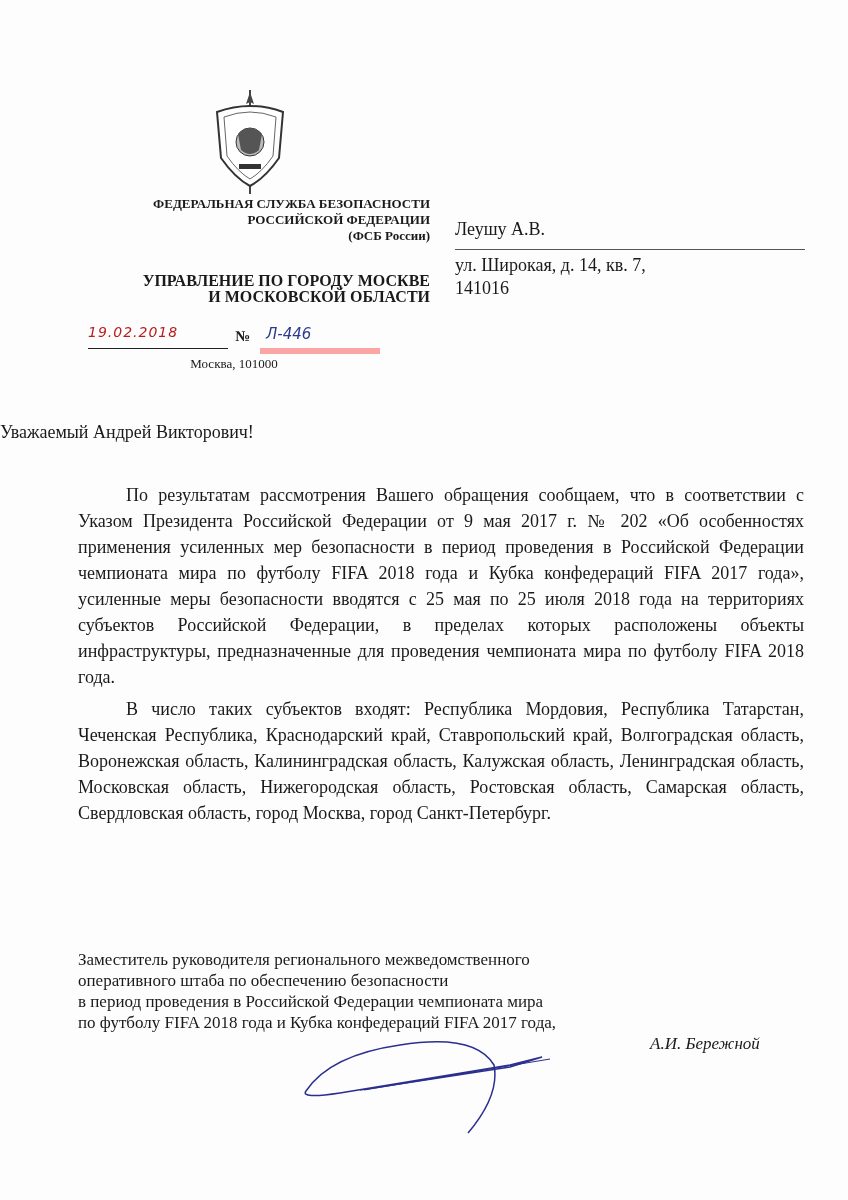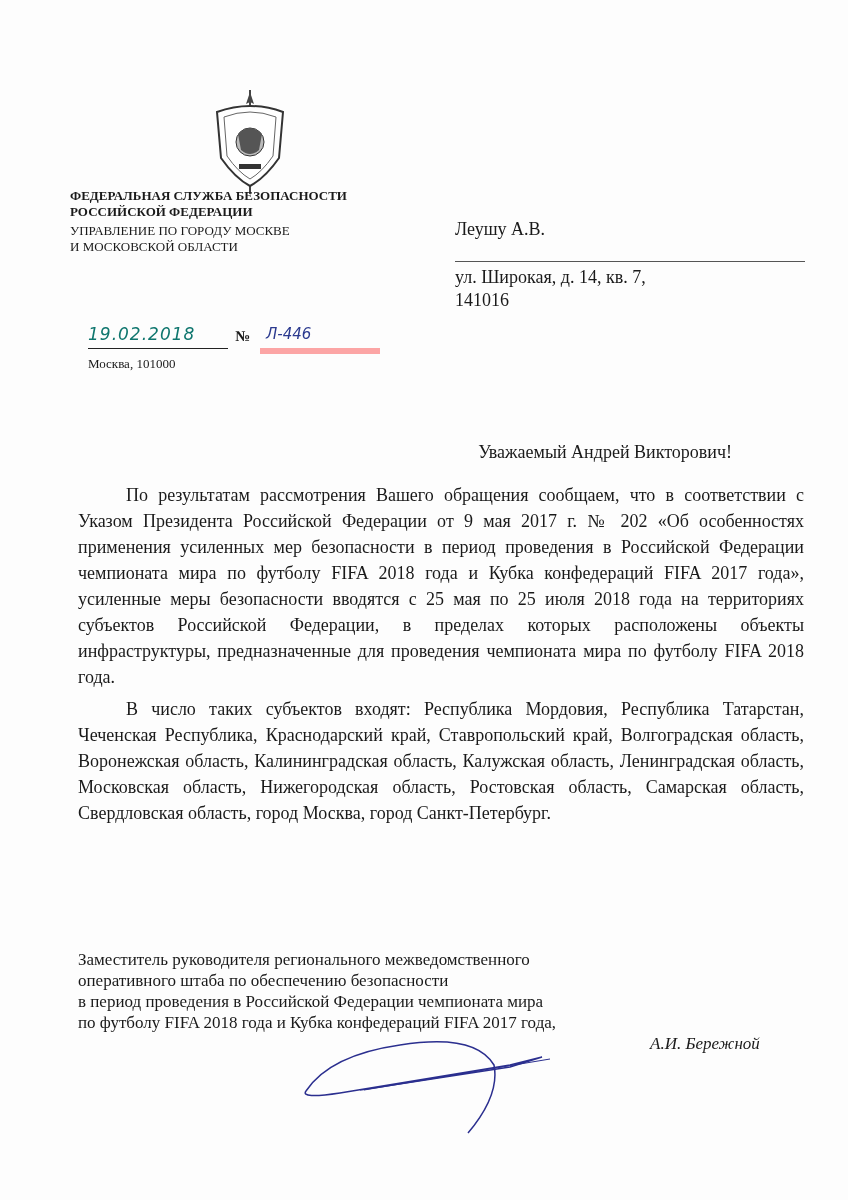--- a/index.html
+++ b/index.html
@@ -2,33 +2,33 @@
 <html><head>
   <meta charset="utf-8">
   <style>
     html, body { margin: 0; padding: 0; }
     body {
       width: 848px; height: 1200px; background: #fdfdfd; position: relative; overflow: hidden;
       font-family: "Liberation Serif", "DejaVu Serif", serif; color: #1a1a1a;
     }
     .abs { position: absolute; }
     .emblem { left: 205px; top: 90px; width: 90px; height: 105px; }
-    .org { left: 70px; top: 188px; width: 360px; text-align: left; }
+    .org { left: 70px; top: 196px; width: 360px; text-align: right; }
     .org .bold { font-weight: bold; font-size: 13px; line-height: 16px; }
-    .org .dept { font-size: 13px; line-height: 16px; margin-top: 3px; }
+    .org .dept { font-size: 16px; line-height: 16px; margin-top: 29px; font-weight: bold; }
     .dateline { left: 88px; top: 326px; width: 292px; height: 24px; }
     .date-field { position: absolute; left: 0; top: 0; width: 140px; height: 22px; border-bottom: 1px solid #222; }
-    .date-val { position: absolute; left: 0; top: -2px; font-family: "DejaVu Sans", sans-serif; font-style: italic; font-size: 17px; color: #0f766e; letter-spacing: 1px; }
+    .date-val { position: absolute; left: 0; top: -2px; font-family: "DejaVu Sans", sans-serif; font-style: italic; font-size: 14px; color: #b91c1c; letter-spacing: 1px; }
     .num-sign { position: absolute; left: 147px; top: 2px; font-weight: bold; font-size: 15px; }
     .num-field { position: absolute; left: 172px; top: 0; width: 120px; height: 22px; border-bottom: 6px solid #fca5a5; }
     .num-val { position: absolute; left: 6px; top: -1px; font-family: "DejaVu Sans", sans-serif; font-style: italic; font-size: 15px; color: #2b3a8f; }
-    .city { left: 88px; top: 356px; width: 292px; text-align: left; font-size: 13px; }
+    .city { left: 88px; top: 356px; width: 292px; text-align: center; font-size: 13px; }
     .recipient { left: 455px; top: 218px; width: 350px; font-size: 18px; line-height: 23px; }
-    .rec-name { padding-bottom: 20px; border-bottom: 1px solid #555; margin-bottom: 4px; }
-    .salutation { left: 0; top: 422px; width: 732px; text-align: right; font-size: 18px; margin-top: 20px; }
+    .rec-name { padding-bottom: 8px; border-bottom: 1px solid #555; margin-bottom: 4px; }
+    .salutation { left: 0; top: 422px; width: 732px; text-align: left; font-size: 18px; }
     .body { left: 78px; top: 482px; width: 726px; font-size: 18px; line-height: 26px; text-align: justify; }
     .body p { margin: 0 0 6px 0; text-indent: 48px; }
     .sign-block { left: 78px; top: 930px; width: 600px; font-size: 17px; line-height: 21px; margin-top: 19px; }
     .sign-name { left: 650px; top: 1034px; font-size: 17px; font-style: italic; }
     .signature { left: 300px; top: 1035px; width: 340px; height: 100px; }
   </style>
 </head>
 <body>
 
 <div class="abs emblem">
@@ -39,20 +39,21 @@
     <path d="M19 27 Q45 17 71 27 L68 66 Q57 82 45 89 Q33 82 22 66 Z" fill="none" stroke="#666" stroke-width="1"></path>
     <circle cx="45" cy="52" r="14" fill="#bbb" stroke="#333" stroke-width="1"></circle>
     <path d="M33 44 Q45 32 57 44 L54 60 Q45 68 36 60 Z" fill="#555"></path>
     <rect x="34" y="74" width="22" height="5" fill="#333"></rect>
   </svg>
 </div>
 
 <div class="abs org">
   <div class="bold">ФЕДЕРАЛЬНАЯ СЛУЖБА БЕЗОПАСНОСТИ</div>
   <div class="bold">РОССИЙСКОЙ ФЕДЕРАЦИИ</div>
+  <div class="bold">(ФСБ России)</div>
   <div class="dept">
     <div>УПРАВЛЕНИЕ ПО ГОРОДУ МОСКВЕ</div>
     <div>И МОСКОВСКОЙ ОБЛАСТИ</div>
   </div>
 </div>
 
 <div class="abs dateline">
   <div class="date-field">
     <span class="date-val">19.02.2018</span>
   </div>

